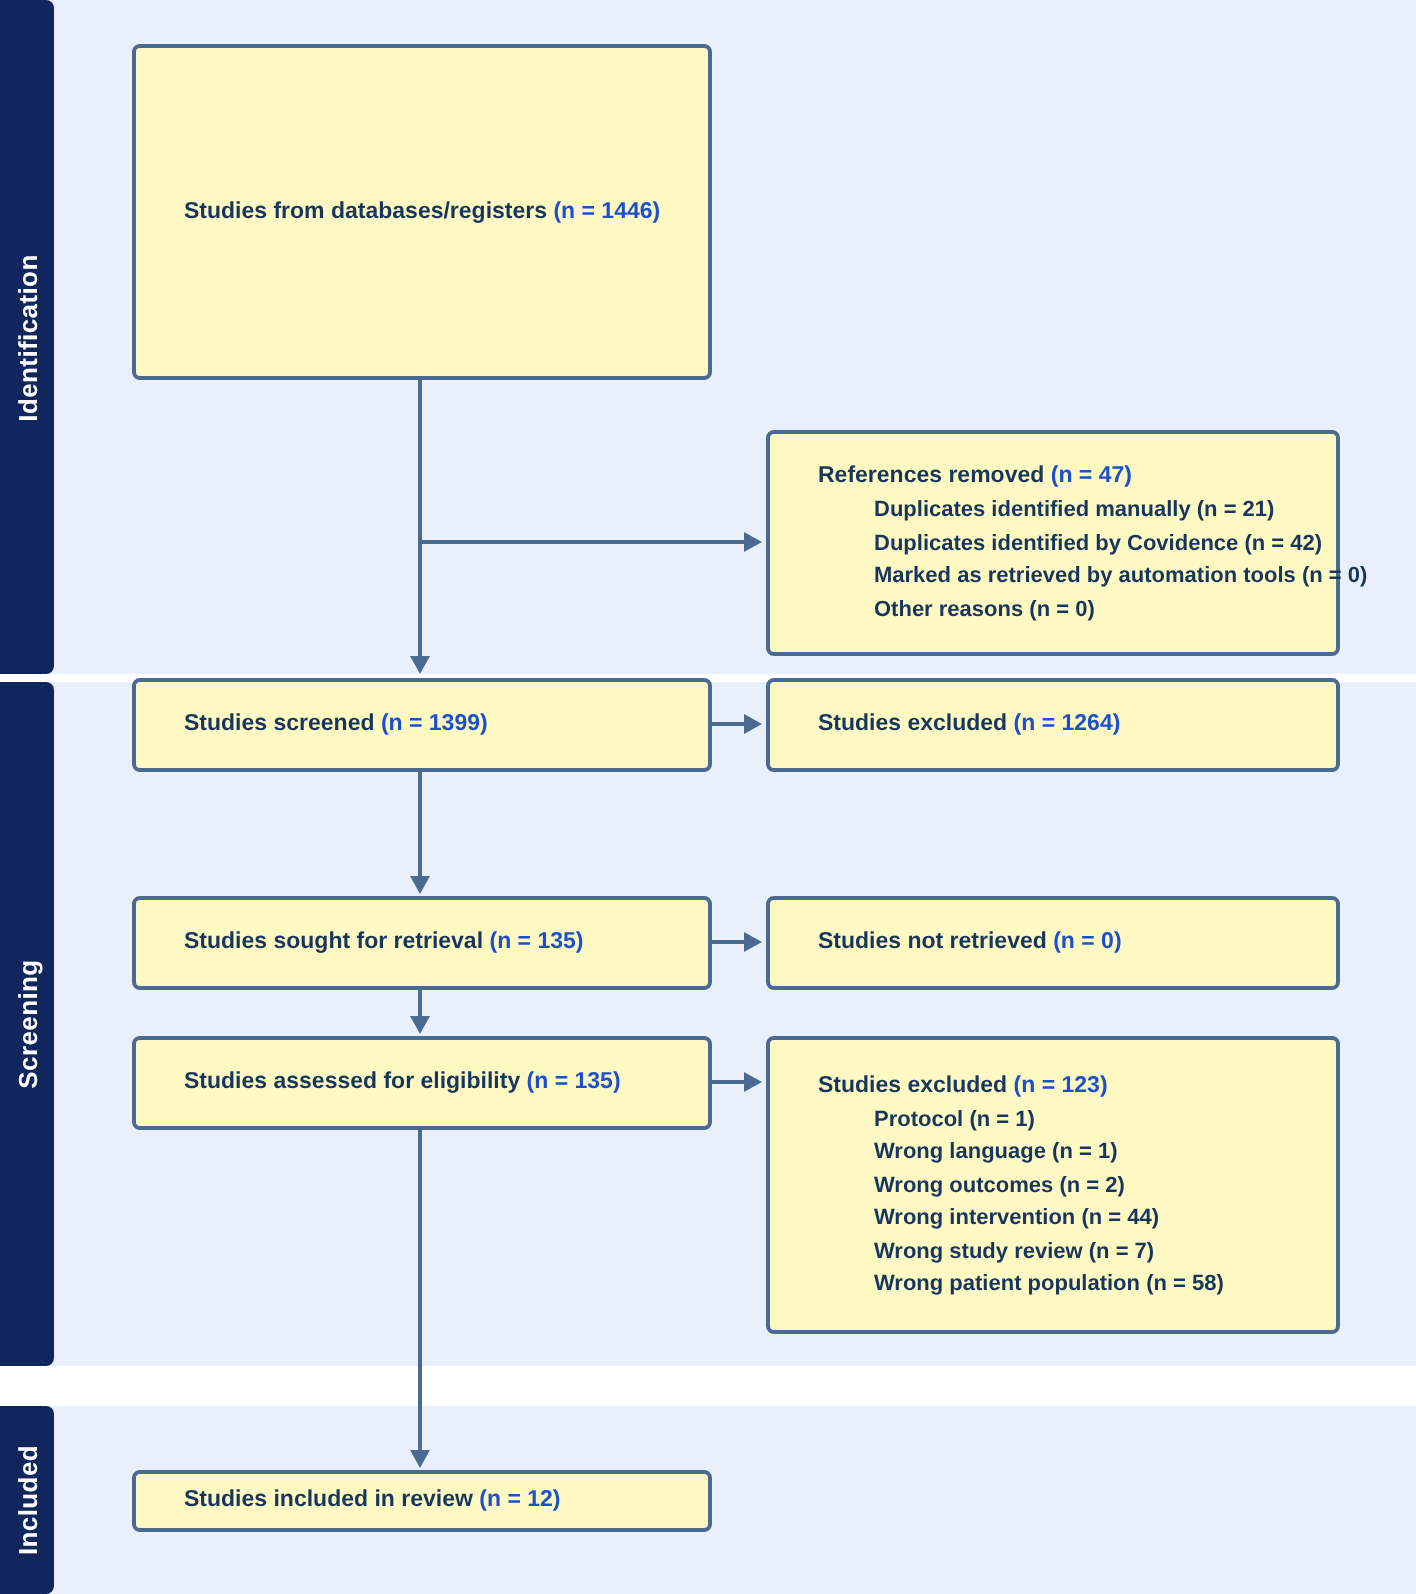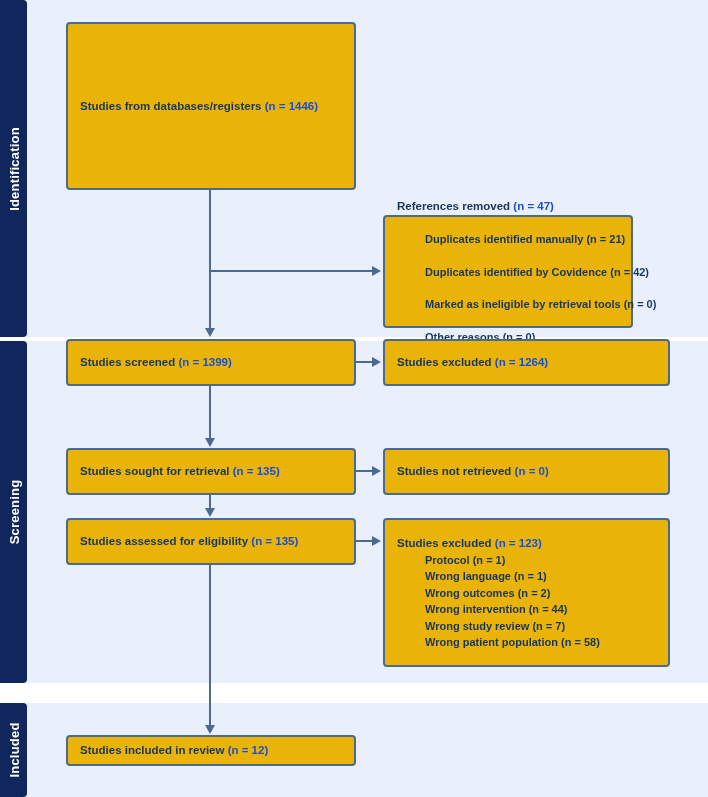--- a/index.html
+++ b/index.html
@@ -50,28 +50,28 @@
     white-space: nowrap;
     color: #ffffff;
     font-size: 13px;
     font-weight: bold;
     letter-spacing: 0.2px;
   }
 
   
   .node {
     position: absolute;
-    background: #eab308;
+    background: #fef9c3;
     border: 2px solid #4a6a92;
     border-radius: 4px;
     box-sizing: border-box;
     display: flex;
     flex-direction: column;
     justify-content: center;
-    padding: 6px 12px;
+    padding: 6px 24px;
   }
   .node .line {
     color: #17365d;
     font-size: 11.5px;
     font-weight: bold;
     line-height: 17px;
     white-space: nowrap;
   }
   .node .line.sub {
     padding-left: 28px;
@@ -82,21 +82,21 @@
     color: #1a4fd0;
     font-weight: bold;
   }
   .node .line.sub .num {
     color: #17365d;
     font-weight: bold;
   }
 
   
   #node-databases     { left: 66px;  top: 22px;  width: 290px; height: 168px; }
-  #node-refs-removed  { left: 383px; top: 215px; width: 250px; height: 113px; gap: 16px; }
+  #node-refs-removed  { left: 383px; top: 215px; width: 287px; height: 113px; }
   #node-screened      { left: 66px;  top: 339px; width: 290px; height: 47px;  }
   #node-excl-screen   { left: 383px; top: 339px; width: 287px; height: 47px;  }
   #node-retrieval     { left: 66px;  top: 448px; width: 290px; height: 47px;  }
   #node-not-retrieved { left: 383px; top: 448px; width: 287px; height: 47px;  }
   #node-eligibility   { left: 66px;  top: 518px; width: 290px; height: 47px;  }
   #node-excl-elig     { left: 383px; top: 518px; width: 287px; height: 149px; }
   #node-included      { left: 66px;  top: 735px; width: 290px; height: 31px;  }
 
   
   .conn {
@@ -203,21 +203,21 @@
     </div>
     <div class="line sub">
       <span>Duplicates identified manually</span>
       <span class="num">(n = 21)</span>
     </div>
     <div class="line sub">
       <span>Duplicates identified by Covidence</span>
       <span class="num">(n = 42)</span>
     </div>
     <div class="line sub">
-      <span>Marked as ineligible by retrieval tools</span>
+      <span>Marked as retrieved by automation tools</span>
       <span class="num">(n = 0)</span>
     </div>
     <div class="line sub">
       <span>Other reasons</span>
       <span class="num">(n = 0)</span>
     </div>
   </div>
 
   <div class="node" id="node-screened">
     <div class="line">

